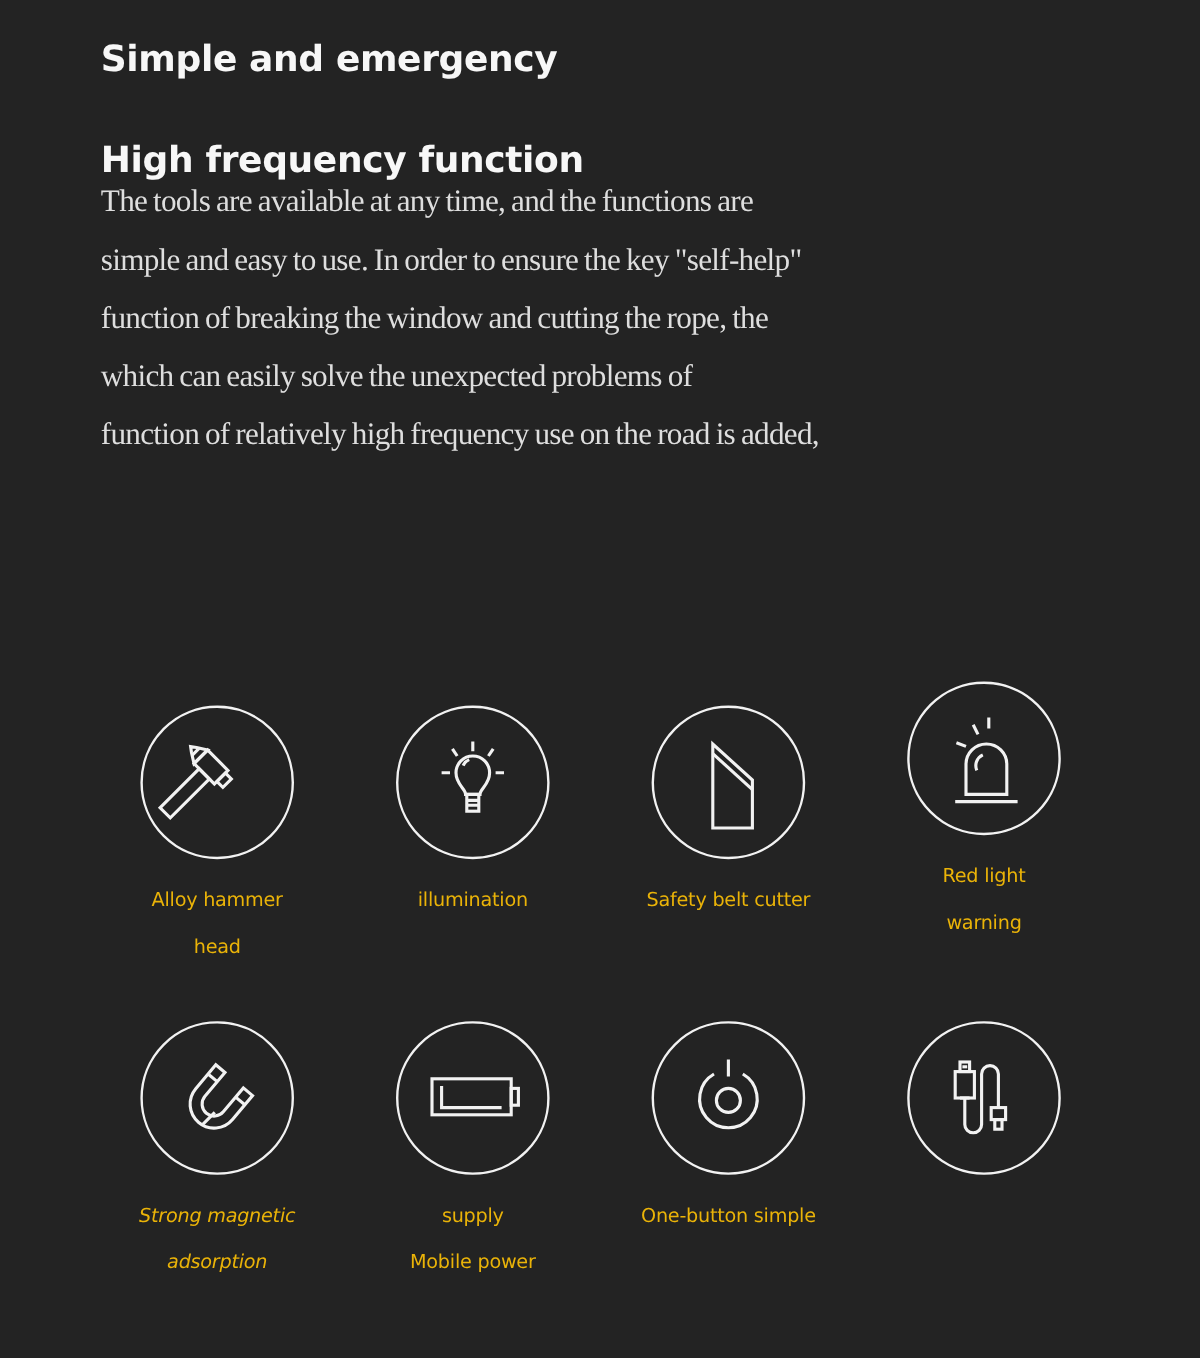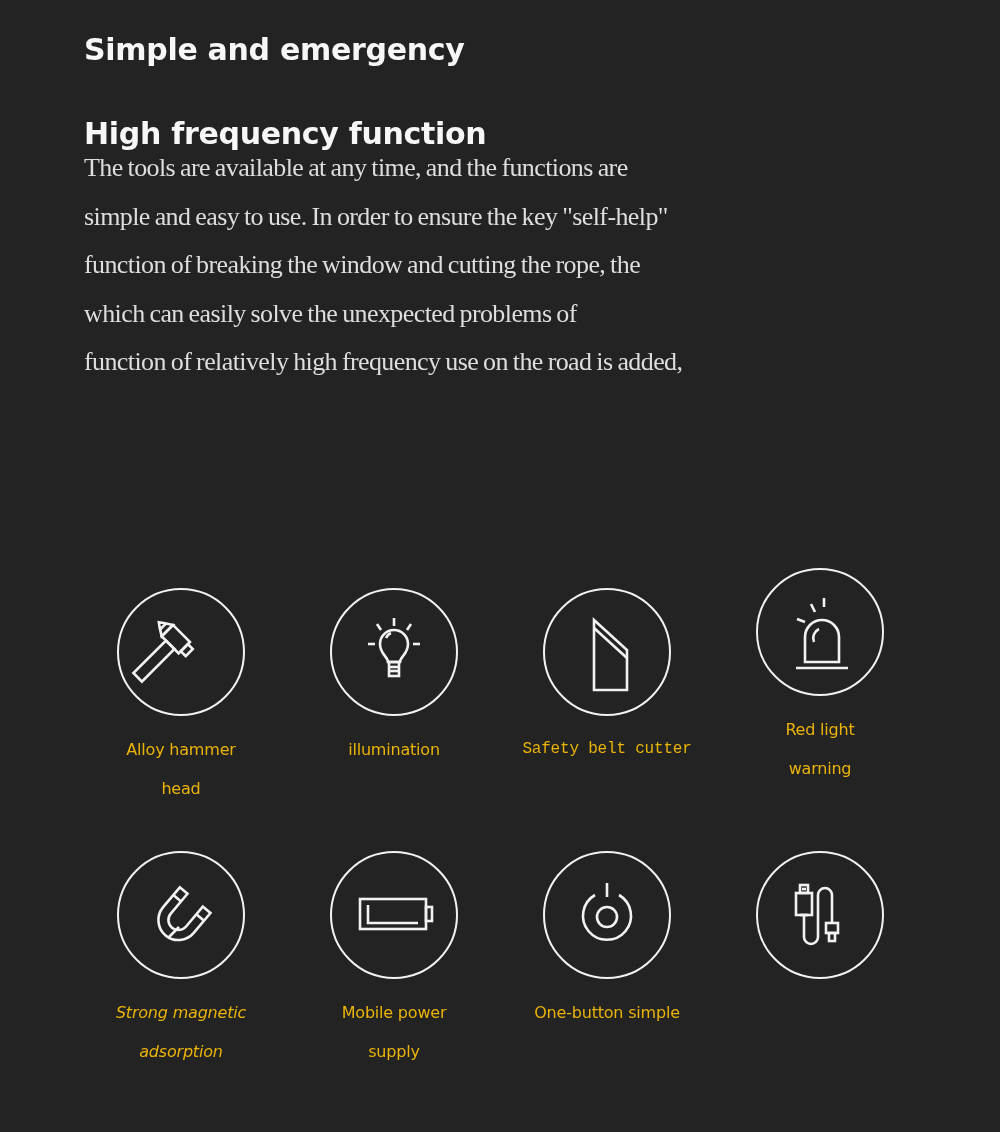--- a/index.html
+++ b/index.html
@@ -60,21 +60,21 @@
       <rect x="45" y="60" width="10" height="14"></rect>
       <line x1="45" y1="65" x2="55" y2="65"></line>
       <line x1="45" y1="69" x2="55" y2="69"></line>
     </svg>
   </div>
   <div class="label">
     <span>illumination</span>
   </div>
 </div>
 
-<div class="feat" style="left:497px; top:588px;font-family:Liberation Mono, monospace;">
+<div class="feat" style="left:497px; top:588px;">
   <div class="circle">
     <svg viewBox="0 0 100 100" fill="none" stroke="#f2f2f2" stroke-width="2.6" stroke-linejoin="miter">
       <polygon points="37,18 37,88 70,88 70,48"></polygon>
       <line x1="37" y1="26" x2="70" y2="56"></line>
     </svg>
   </div>
   <div class="label">
     <span>Safety belt cutter</span>
     <span></span>
   </div>
@@ -116,22 +116,22 @@
 
 <div class="feat" style="left:284px; top:851px;">
   <div class="circle">
     <svg viewBox="0 0 100 100" fill="none" stroke="#f2f2f2" stroke-width="2.6">
       <rect x="16" y="34" width="66" height="30"></rect>
       <rect x="82" y="42" width="6" height="14"></rect>
       <polyline points="24,40 24,58 74,58"></polyline>
     </svg>
   </div>
   <div class="label">
+    <span>supply</span>
     <span>Mobile power</span>
-    <span>supply</span>
   </div>
 </div>
 
 <div class="feat" style="left:497px; top:851px;">
   <div class="circle">
     <svg viewBox="0 0 100 100" fill="none" stroke="#f2f2f2" stroke-width="2.6">
       <line x1="50" y1="18" x2="50" y2="32"></line>
       <path d="M38,30 A24,24 0 1 0 62,30"></path>
       <circle cx="50" cy="52" r="10"></circle>
     </svg>

